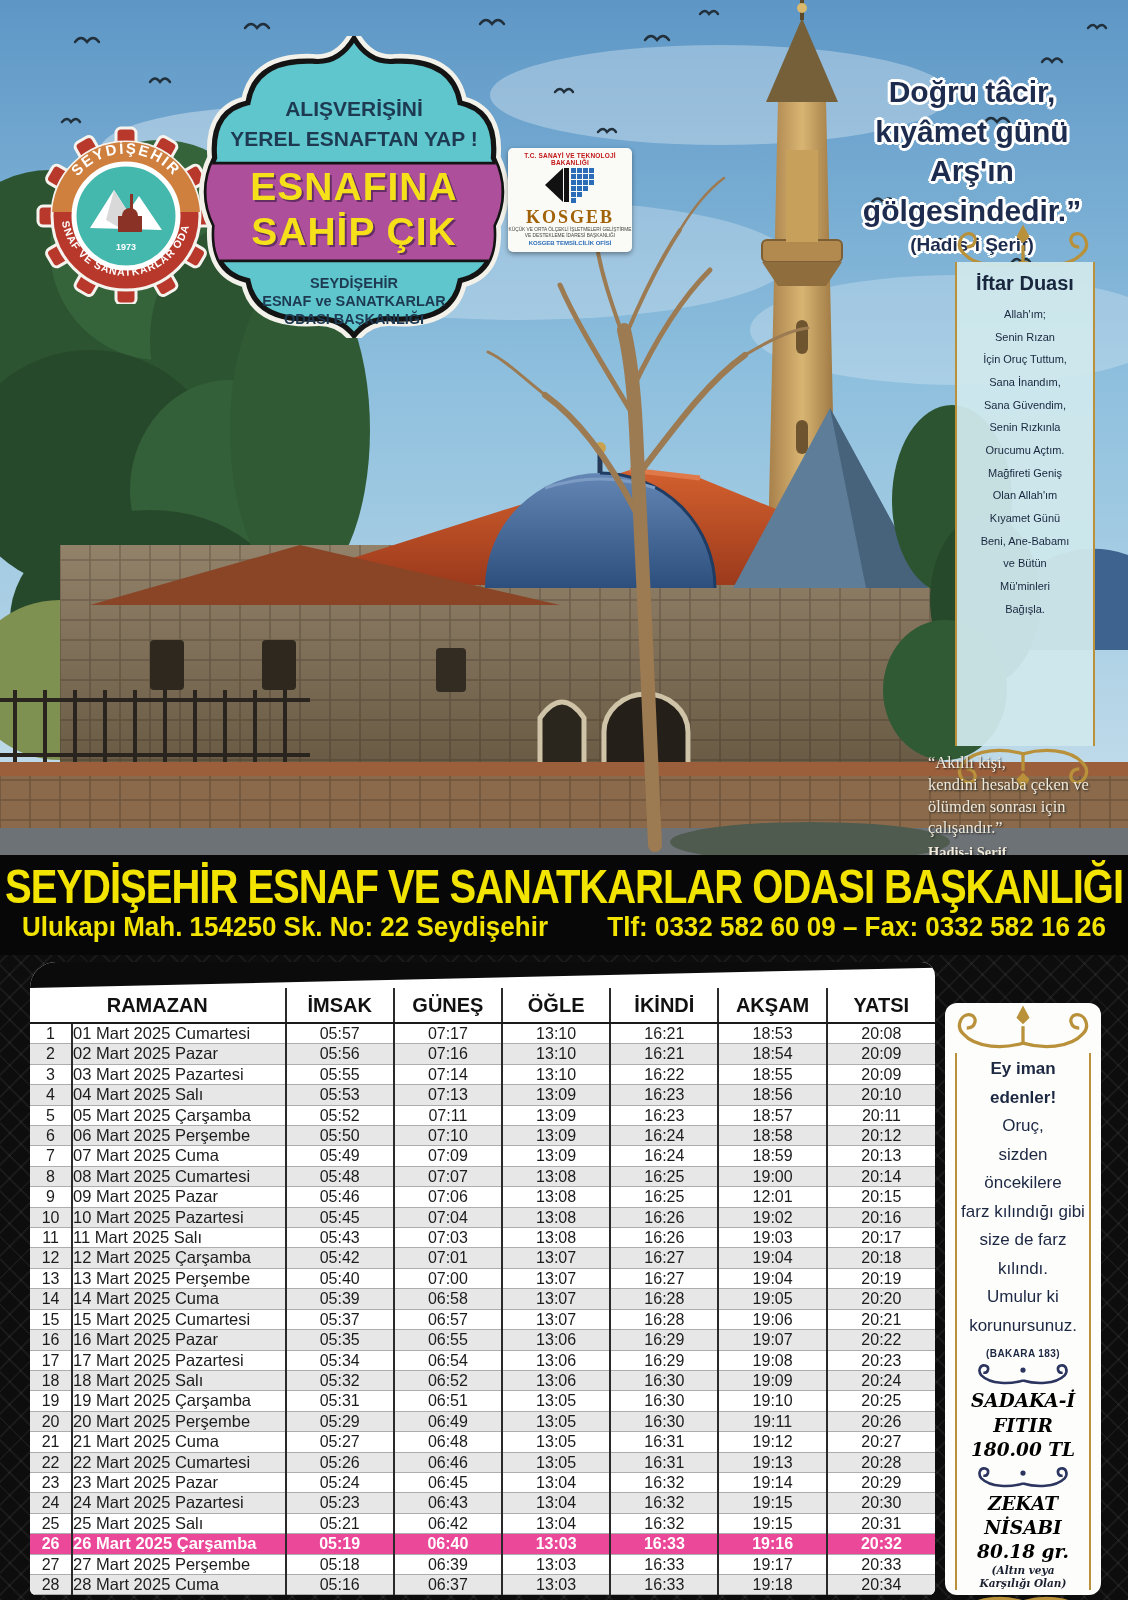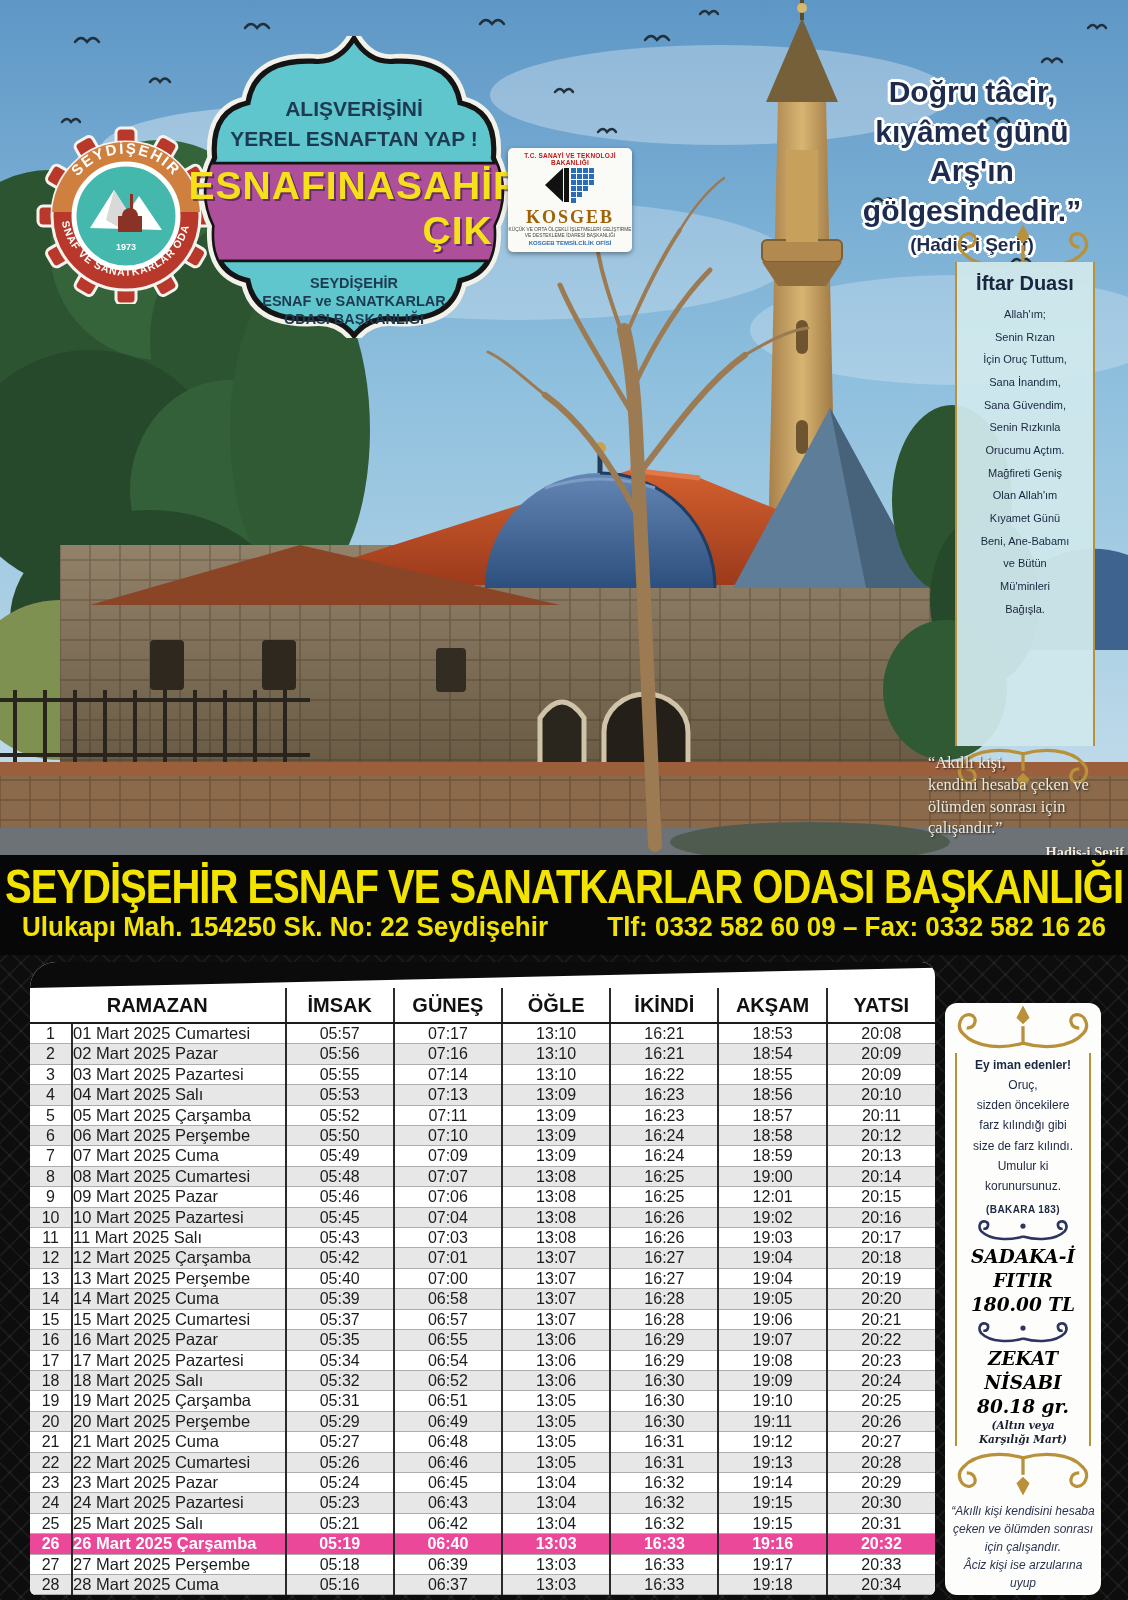--- a/index.html
+++ b/index.html
@@ -11,21 +11,21 @@
   
   .tr-quote{position:absolute;left:822px;top:72px;width:300px;text-align:center;color:#1d2c4e;
     font-weight:bold;font-size:30px;line-height:1.32;
     text-shadow:-2px -2px 0 #fff,2px -2px 0 #fff,-2px 2px 0 #fff,2px 2px 0 #fff,0 3px 0 #fff,3px 0 0 #fff,-3px 0 0 #fff,0 -3px 0 #fff;}
   .tr-quote .attr{font-size:19px;margin-top:2px;}
   
   .badge{position:absolute;left:198px;top:36px;width:312px;height:302px;}
   .badge svg{position:absolute;left:0;top:0;}
   .badge .btop{position:absolute;left:0;top:58px;width:100%;text-align:center;color:#1d3a52;
       font-weight:bold;font-size:21px;line-height:1.45;}
-  .badge .bmain{position:absolute;left:0;top:128px;width:100%;height:92px;display:flex;flex-direction:row;
+  .badge .bmain{position:absolute;left:0;top:128px;width:100%;height:92px;display:flex;flex-direction:column;
       justify-content:center;text-align:center;color:#f6e019;font-weight:bold;font-size:39px;line-height:1.15;
       text-shadow:2px 2px 0 rgba(40,20,60,.55);letter-spacing:1px;}
   .badge .bbot{position:absolute;left:0;top:238px;width:100%;text-align:center;color:#1d3a52;
       font-weight:bold;font-size:14.5px;line-height:1.25;}
   
   .kosgeb{position:absolute;left:508px;top:148px;width:124px;height:104px;background:#fafaf7;border-radius:5px;
       box-shadow:0 2px 5px rgba(0,0,0,.4);text-align:center;padding-top:4px;box-sizing:border-box;}
   .kosgeb .min{color:#c01818;font-weight:bold;font-size:6.5px;letter-spacing:.2px;}
   .kosgeb .kname{font-family:"Liberation Serif",serif;font-weight:bold;font-size:18px;color:#a16207;
       letter-spacing:2px;line-height:1;}
@@ -35,21 +35,21 @@
   .iftar{position:absolute;left:955px;top:262px;width:136px;height:484px;background:rgba(207,232,236,.95);
       border-left:2px solid #b8913a;border-right:2px solid #b8913a;text-align:center;color:#18263e;}
   .iftar .ititle{font-weight:bold;font-size:20px;margin-top:10px;}
   .iftar .ilines{font-size:11px;line-height:2.06;margin-top:8px;}
   .orn{position:absolute;width:150px;height:52px;}
   .orn.flip{transform:rotate(180deg);}
   
   .ph-quote{position:absolute;left:928px;top:752px;width:196px;color:#efe9da;
       font-family:"Liberation Serif",serif;font-size:16.5px;line-height:1.32;
       text-shadow:1px 1px 2px #222;}
-  .ph-quote .attr{display:block;text-align:right;font-weight:bold;font-size:14.5px;margin-top:4px;}
+  .ph-quote .attr{display:block;text-align:left;font-weight:bold;font-size:14.5px;margin-top:4px;}
   
   .banner{position:absolute;left:0;top:855px;width:1128px;height:100px;background:#070707;}
   .banner .title{margin-top:10px;text-align:center;color:#f2e400;font-weight:bold;font-size:40px;
       letter-spacing:-1px;transform:scaleY(1.18);white-space:nowrap;}
   .banner .sub{display:flex;justify-content:space-between;padding:2px 22px 0 22px;color:#f2e400;
       font-weight:bold;font-size:26px;transform:scaleY(1.05);}
   
   .lower{position:absolute;left:0;top:955px;width:1128px;height:645px;background:#0d0d0d;
     background-image:repeating-linear-gradient(45deg,rgba(255,255,255,.05) 0 2px,transparent 2px 16px),
                      repeating-linear-gradient(-45deg,rgba(255,255,255,.05) 0 2px,transparent 2px 16px);}
@@ -64,21 +64,21 @@
   table.times tbody tr:nth-child(even){background:#e7e7e7;}
   table.times .c-num{border-right:2px solid #2a2a2a;}
   table.times .c-time{border-left:2px solid #2a2a2a;}
   table.times td.c-date{text-align:left;font-size:16.5px;}
   table.times tr.highlight td{background:#ec4899;color:#fff;font-weight:bold;}
   
   .side-panel{position:absolute;left:945px;top:48px;width:156px;height:592px;background:#fdfdfb;
       border-radius:12px;text-align:center;color:#1c2742;}
   .side-orn{position:relative;height:50px;}
   .gold-frame{margin:0 10px;border-left:2px solid #b8913a;border-right:2px solid #b8913a;padding:2px 4px 0 4px;}
-  .verse{font-size:12px;line-height:1.68;}
+  .verse{font-size:17px;line-height:1.68;}
   .verse div:first-child{font-weight:bold;}
   .bakara{font-weight:bold;font-size:10px;letter-spacing:.4px;margin-top:8px;}
   .ndiv{width:120px;height:26px;color:#2b3560;margin:2px auto 0 auto;display:block;}
   .serifblock{font-family:"DejaVu Serif",serif;font-style:italic;font-weight:bold;font-size:18.5px;
       line-height:1.3;color:#000000;margin-top:2px;}
   .serifnote{font-family:"DejaVu Serif",serif;font-style:italic;font-weight:bold;font-size:10.5px;
       line-height:1.25;color:#1a2030;}
   .side-quote{font-size:12px;font-style:italic;line-height:1.5;color:#2c3350;margin:6px 6px 0 6px;}
 </style>
 </head>
@@ -778,21 +778,21 @@
           </g>
           <circle cx="80" cy="14" r="4" fill="currentColor"></circle>
         </svg>
         <div class="serifblock">
             <div>ZEKAT</div>
             <div>NİSABI</div>
             <div>80.18 gr.</div>
           </div>
         <div class="serifnote">
             <div>(Altın veya</div>
-            <div>Karşılığı Mart)</div>
+            <div>Karşılığı Olan)</div>
           </div>
       </div>
       <div class="side-orn">
         <svg class="orn flip" style="left:3px;top:0;color:#b8913a" viewBox="0 0 160 54">
           <g fill="none" stroke="currentColor" stroke-width="3.5">
             <path d="M80,42 C60,48 30,48 16,32 C8,24 14,10 24,12 C32,14 30,26 20,26"></path>
             <path d="M80,42 C100,48 130,48 144,32 C152,24 146,10 136,12 C128,14 130,26 140,26"></path>
             <path d="M80,24 v20"></path>
           </g>
           <path d="M80,2 l7,13 -7,7 -7,-7 z" fill="currentColor"></path>

